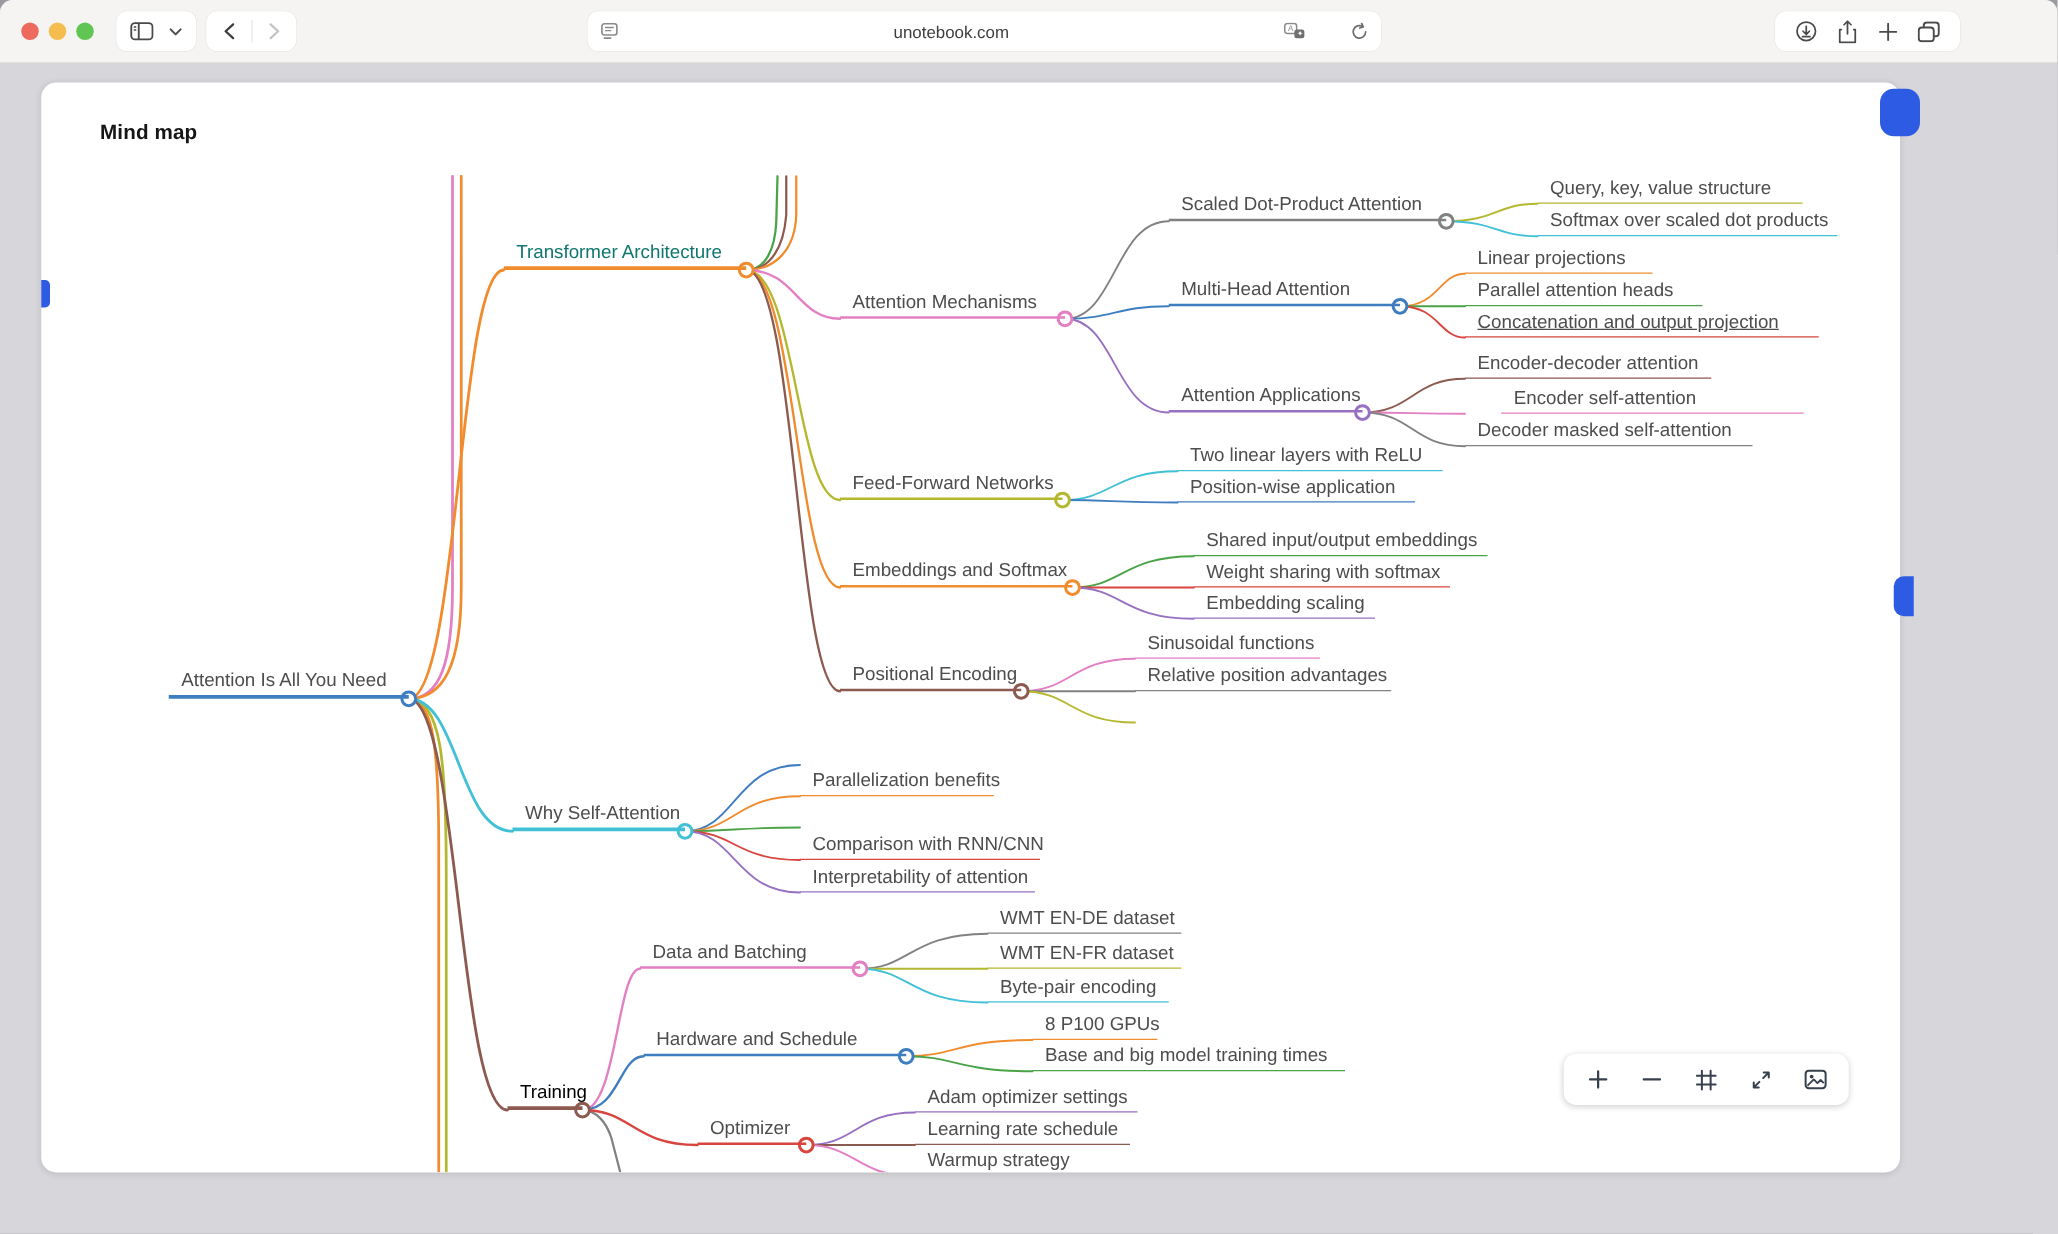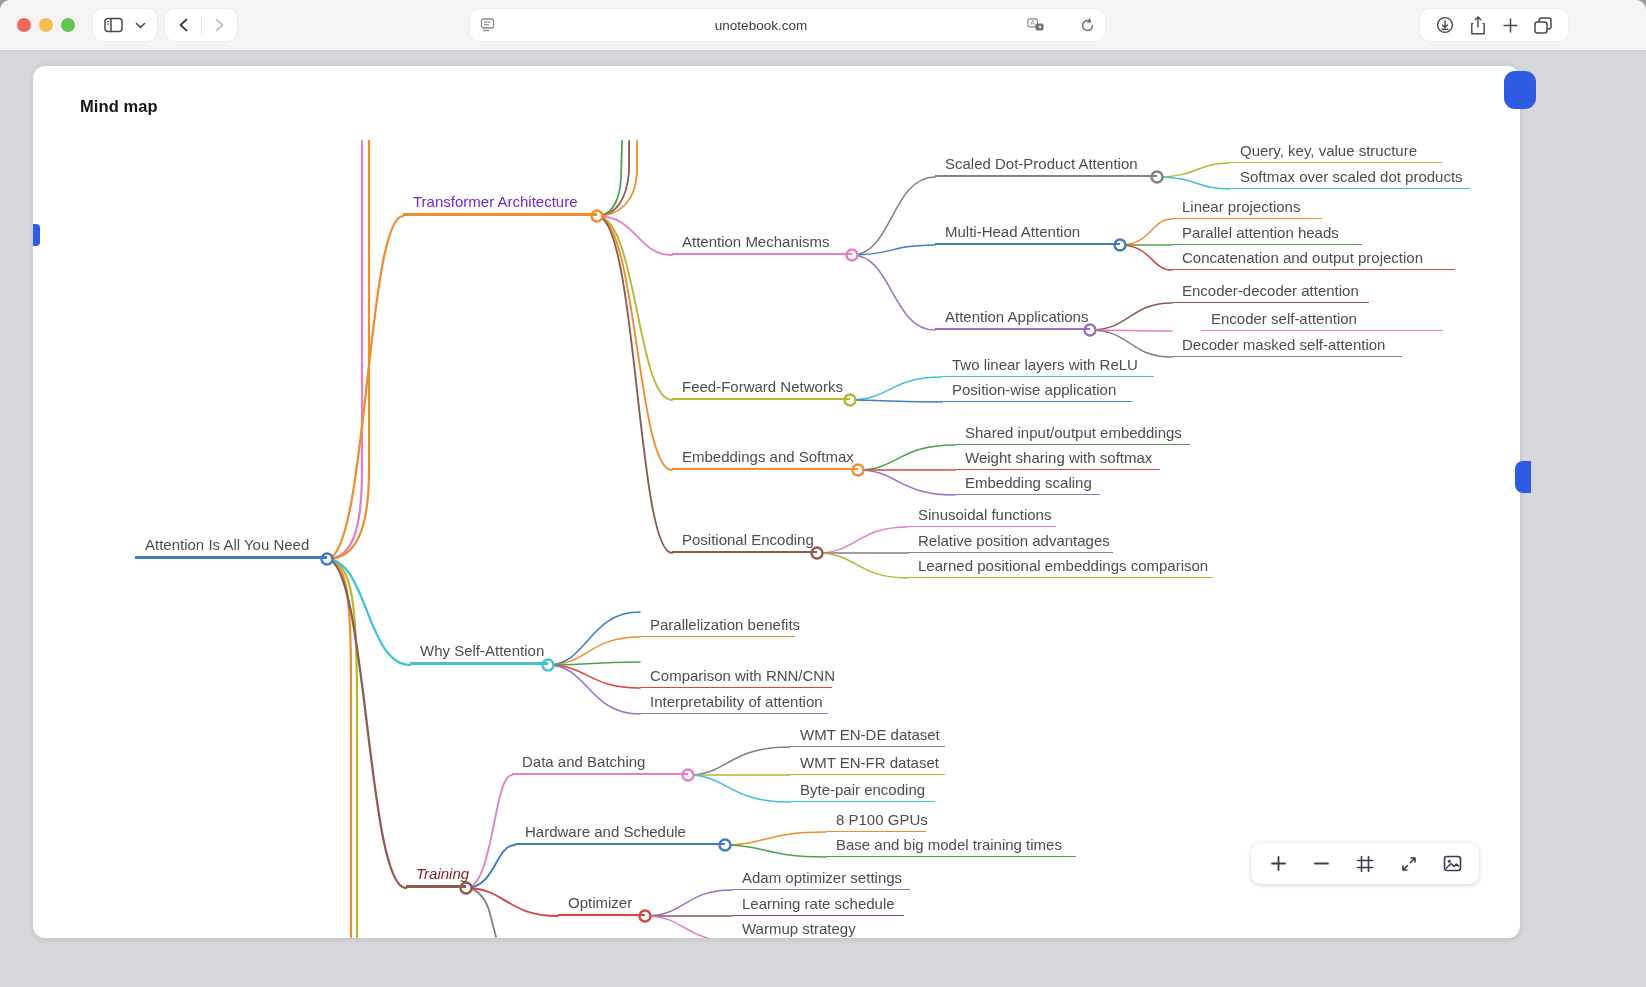--- a/index.html
+++ b/index.html
@@ -188,46 +188,45 @@
         <circle cx="817" cy="553" r="5.5" fill="#ffffff" stroke="#8c5a4f" stroke-width="2.4"></circle>
         <circle cx="1157" cy="177" r="5.5" fill="#ffffff" stroke="#818181" stroke-width="2.4"></circle>
         <circle cx="1120" cy="245" r="5.5" fill="#ffffff" stroke="#3e7dc0" stroke-width="2.4"></circle>
         <circle cx="1090" cy="330" r="5.5" fill="#ffffff" stroke="#9770c2" stroke-width="2.4"></circle>
         <circle cx="688" cy="775" r="5.5" fill="#ffffff" stroke="#e37fc3" stroke-width="2.4"></circle>
         <circle cx="725" cy="845" r="5.5" fill="#ffffff" stroke="#3e7dc0" stroke-width="2.4"></circle>
         <circle cx="645" cy="916" r="5.5" fill="#ffffff" stroke="#d8453e" stroke-width="2.4"></circle>
       </svg>
     <div id="mm-nodes" style="position:absolute;left:0;top:0;width:100%;height:100%;pointer-events:none;">
         <div class="mm-node" style="left: 102px; top: 395px; width: 192px; border-bottom: 3px solid rgb(62, 125, 192); color: rgb(77, 77, 77);">Attention Is All You Need</div>
-        <div class="mm-node" style="left: 370px; top: 52px; width: 194px; border-bottom: 3px solid rgb(240, 140, 46); color: #6d28d9;">Transformer Architecture</div>
+        <div class="mm-node" style="left: 370px; top: 52px; width: 194px; border-bottom: 3px solid rgb(240, 140, 46); color: #0f766e;">Transformer Architecture</div>
         <div class="mm-node" style="left: 377px; top: 501px; width: 138px; border-bottom: 3px solid rgb(65, 192, 214); color: rgb(77, 77, 77);">Why Self-Attention</div>
-        <div class="mm-node" style="left: 373px; top: 724px; width: 60px; border-bottom: 3px solid rgb(140, 90, 79); color: #7f1d1d; font-style: italic;">Training</div>
+        <div class="mm-node" style="left: 373px; top: 724px; width: 60px; border-bottom: 3px solid rgb(140, 90, 79); color: #000000;">Training</div>
         <div class="mm-node" style="left: 639px; top: 91px; width: 180px; border-bottom: 2.5px solid rgb(227, 127, 195); color: rgb(77, 77, 77);">Attention Mechanisms</div>
         <div class="mm-node" style="left: 639px; top: 236px; width: 178px; border-bottom: 2.5px solid rgb(180, 184, 47); color: rgb(77, 77, 77);">Feed-Forward Networks</div>
         <div class="mm-node" style="left: 639px; top: 306px; width: 186px; border-bottom: 2.5px solid rgb(240, 140, 46); color: rgb(77, 77, 77);">Embeddings and Softmax</div>
         <div class="mm-node" style="left: 639px; top: 389px; width: 145px; border-bottom: 2.5px solid rgb(140, 90, 79); color: rgb(77, 77, 77);">Positional Encoding</div>
         <div class="mm-node" style="left: 902px; top: 13px; width: 222px; border-bottom: 2px solid rgb(129, 129, 129); color: rgb(77, 77, 77);">Scaled Dot-Product Attention</div>
         <div class="mm-node" style="left: 902px; top: 81px; width: 185px; border-bottom: 2px solid rgb(62, 125, 192); color: rgb(77, 77, 77);">Multi-Head Attention</div>
         <div class="mm-node" style="left: 902px; top: 166px; width: 155px; border-bottom: 2px solid rgb(151, 112, 194); color: rgb(77, 77, 77);">Attention Applications</div>
         <div class="mm-node" style="left: 1197px; top: -1px; width: 212px; border-bottom: 1.6px solid rgb(180, 184, 47); color: rgb(77, 77, 77);">Query, key, value structure</div>
         <div class="mm-node" style="left: 1197px; top: 25px; width: 240px; border-bottom: 1.6px solid rgb(65, 192, 214); color: rgb(77, 77, 77);">Softmax over scaled dot products</div>
         <div class="mm-node" style="left: 1139px; top: 55px; width: 150px; border-bottom: 1.6px solid rgb(240, 140, 46); color: rgb(77, 77, 77);">Linear projections</div>
         <div class="mm-node" style="left: 1139px; top: 81px; width: 190px; border-bottom: 1.6px solid rgb(74, 163, 71); color: rgb(77, 77, 77);">Parallel attention heads</div>
-        <div class="mm-node" style="left: 1139px; top: 106px; width: 283px; border-bottom: 1.6px solid rgb(216, 69, 62); color: rgb(77, 77, 77);">Concatenation and output projection</div>
+        <div class="mm-node" style="left: 1139px; top: 106px; width: 283px; border-bottom: 1.6px solid rgb(216, 69, 62); color: rgb(77, 77, 77); text-decoration: underline;">Concatenation and output projection</div>
         <div class="mm-node" style="left: 1139px; top: 139px; width: 197px; border-bottom: 1.6px solid rgb(140, 90, 79); color: rgb(77, 77, 77);">Encoder-decoder attention</div>
         <div class="mm-node" style="left: 1168px; top: 167px; width: 242px; border-bottom: 1.6px solid rgb(227, 127, 195); color: rgb(77, 77, 77);">Encoder self-attention</div>
         <div class="mm-node" style="left: 1139px; top: 193px; width: 230px; border-bottom: 1.6px solid rgb(129, 129, 129); color: rgb(77, 77, 77);">Decoder masked self-attention</div>
         <div class="mm-node" style="left: 909px; top: 213px; width: 212px; border-bottom: 1.6px solid rgb(65, 192, 214); color: rgb(77, 77, 77);">Two linear layers with ReLU</div>
         <div class="mm-node" style="left: 909px; top: 238px; width: 190px; border-bottom: 1.6px solid rgb(62, 125, 192); color: rgb(77, 77, 77);">Position-wise application</div>
         <div class="mm-node" style="left: 922px; top: 281px; width: 235px; border-bottom: 1.6px solid rgb(74, 163, 71); color: rgb(77, 77, 77);">Shared input/output embeddings</div>
         <div class="mm-node" style="left: 922px; top: 306px; width: 205px; border-bottom: 1.6px solid rgb(216, 69, 62); color: rgb(77, 77, 77);">Weight sharing with softmax</div>
         <div class="mm-node" style="left: 922px; top: 331px; width: 145px; border-bottom: 1.6px solid rgb(151, 112, 194); color: rgb(77, 77, 77);">Embedding scaling</div>
         <div class="mm-node" style="left: 875px; top: 363px; width: 148px; border-bottom: 1.6px solid rgb(227, 127, 195); color: rgb(77, 77, 77);">Sinusoidal functions</div>
         <div class="mm-node" style="left: 875px; top: 389px; width: 205px; border-bottom: 1.6px solid rgb(129, 129, 129); color: rgb(77, 77, 77);">Relative position advantages</div>
-        <div class="mm-node" style="left: 875px; top: 414px; width: 305px; border-bottom: 1.6px solid rgb(180, 184, 47); color: rgb(77, 77, 77);">Learned positional embeddings comparison</div>
         <div class="mm-node" style="left: 607px; top: 473px; width: 155px; border-bottom: 1.6px solid rgb(240, 140, 46); color: rgb(77, 77, 77);">Parallelization benefits</div>
         <div class="mm-node" style="left: 607px; top: 524px; width: 192px; border-bottom: 1.6px solid rgb(216, 69, 62); color: rgb(77, 77, 77); text-align: center;">Comparison with RNN/CNN</div>
         <div class="mm-node" style="left: 607px; top: 550px; width: 188px; border-bottom: 1.6px solid rgb(151, 112, 194); color: rgb(77, 77, 77);">Interpretability of attention</div>
         <div class="mm-node" style="left: 479px; top: 611px; width: 176px; border-bottom: 2.5px solid rgb(227, 127, 195); color: rgb(77, 77, 77);">Data and Batching</div>
         <div class="mm-node" style="left: 482px; top: 681px; width: 210px; border-bottom: 2.5px solid rgb(62, 125, 192); color: rgb(77, 77, 77);">Hardware and Schedule</div>
         <div class="mm-node" style="left: 525px; top: 752px; width: 87px; border-bottom: 2.5px solid rgb(216, 69, 62); color: rgb(77, 77, 77);">Optimizer</div>
         <div class="mm-node" style="left: 757px; top: 583px; width: 155px; border-bottom: 1.6px solid rgb(129, 129, 129); color: rgb(77, 77, 77);">WMT EN-DE dataset</div>
         <div class="mm-node" style="left: 757px; top: 611px; width: 155px; border-bottom: 1.6px solid rgb(180, 184, 47); color: rgb(77, 77, 77);">WMT EN-FR dataset</div>
         <div class="mm-node" style="left: 757px; top: 638px; width: 145px; border-bottom: 1.6px solid rgb(65, 192, 214); color: rgb(77, 77, 77);">Byte-pair encoding</div>
         <div class="mm-node" style="left: 793px; top: 668px; width: 100px; border-bottom: 1.6px solid rgb(240, 140, 46); color: rgb(77, 77, 77);">8 P100 GPUs</div>

